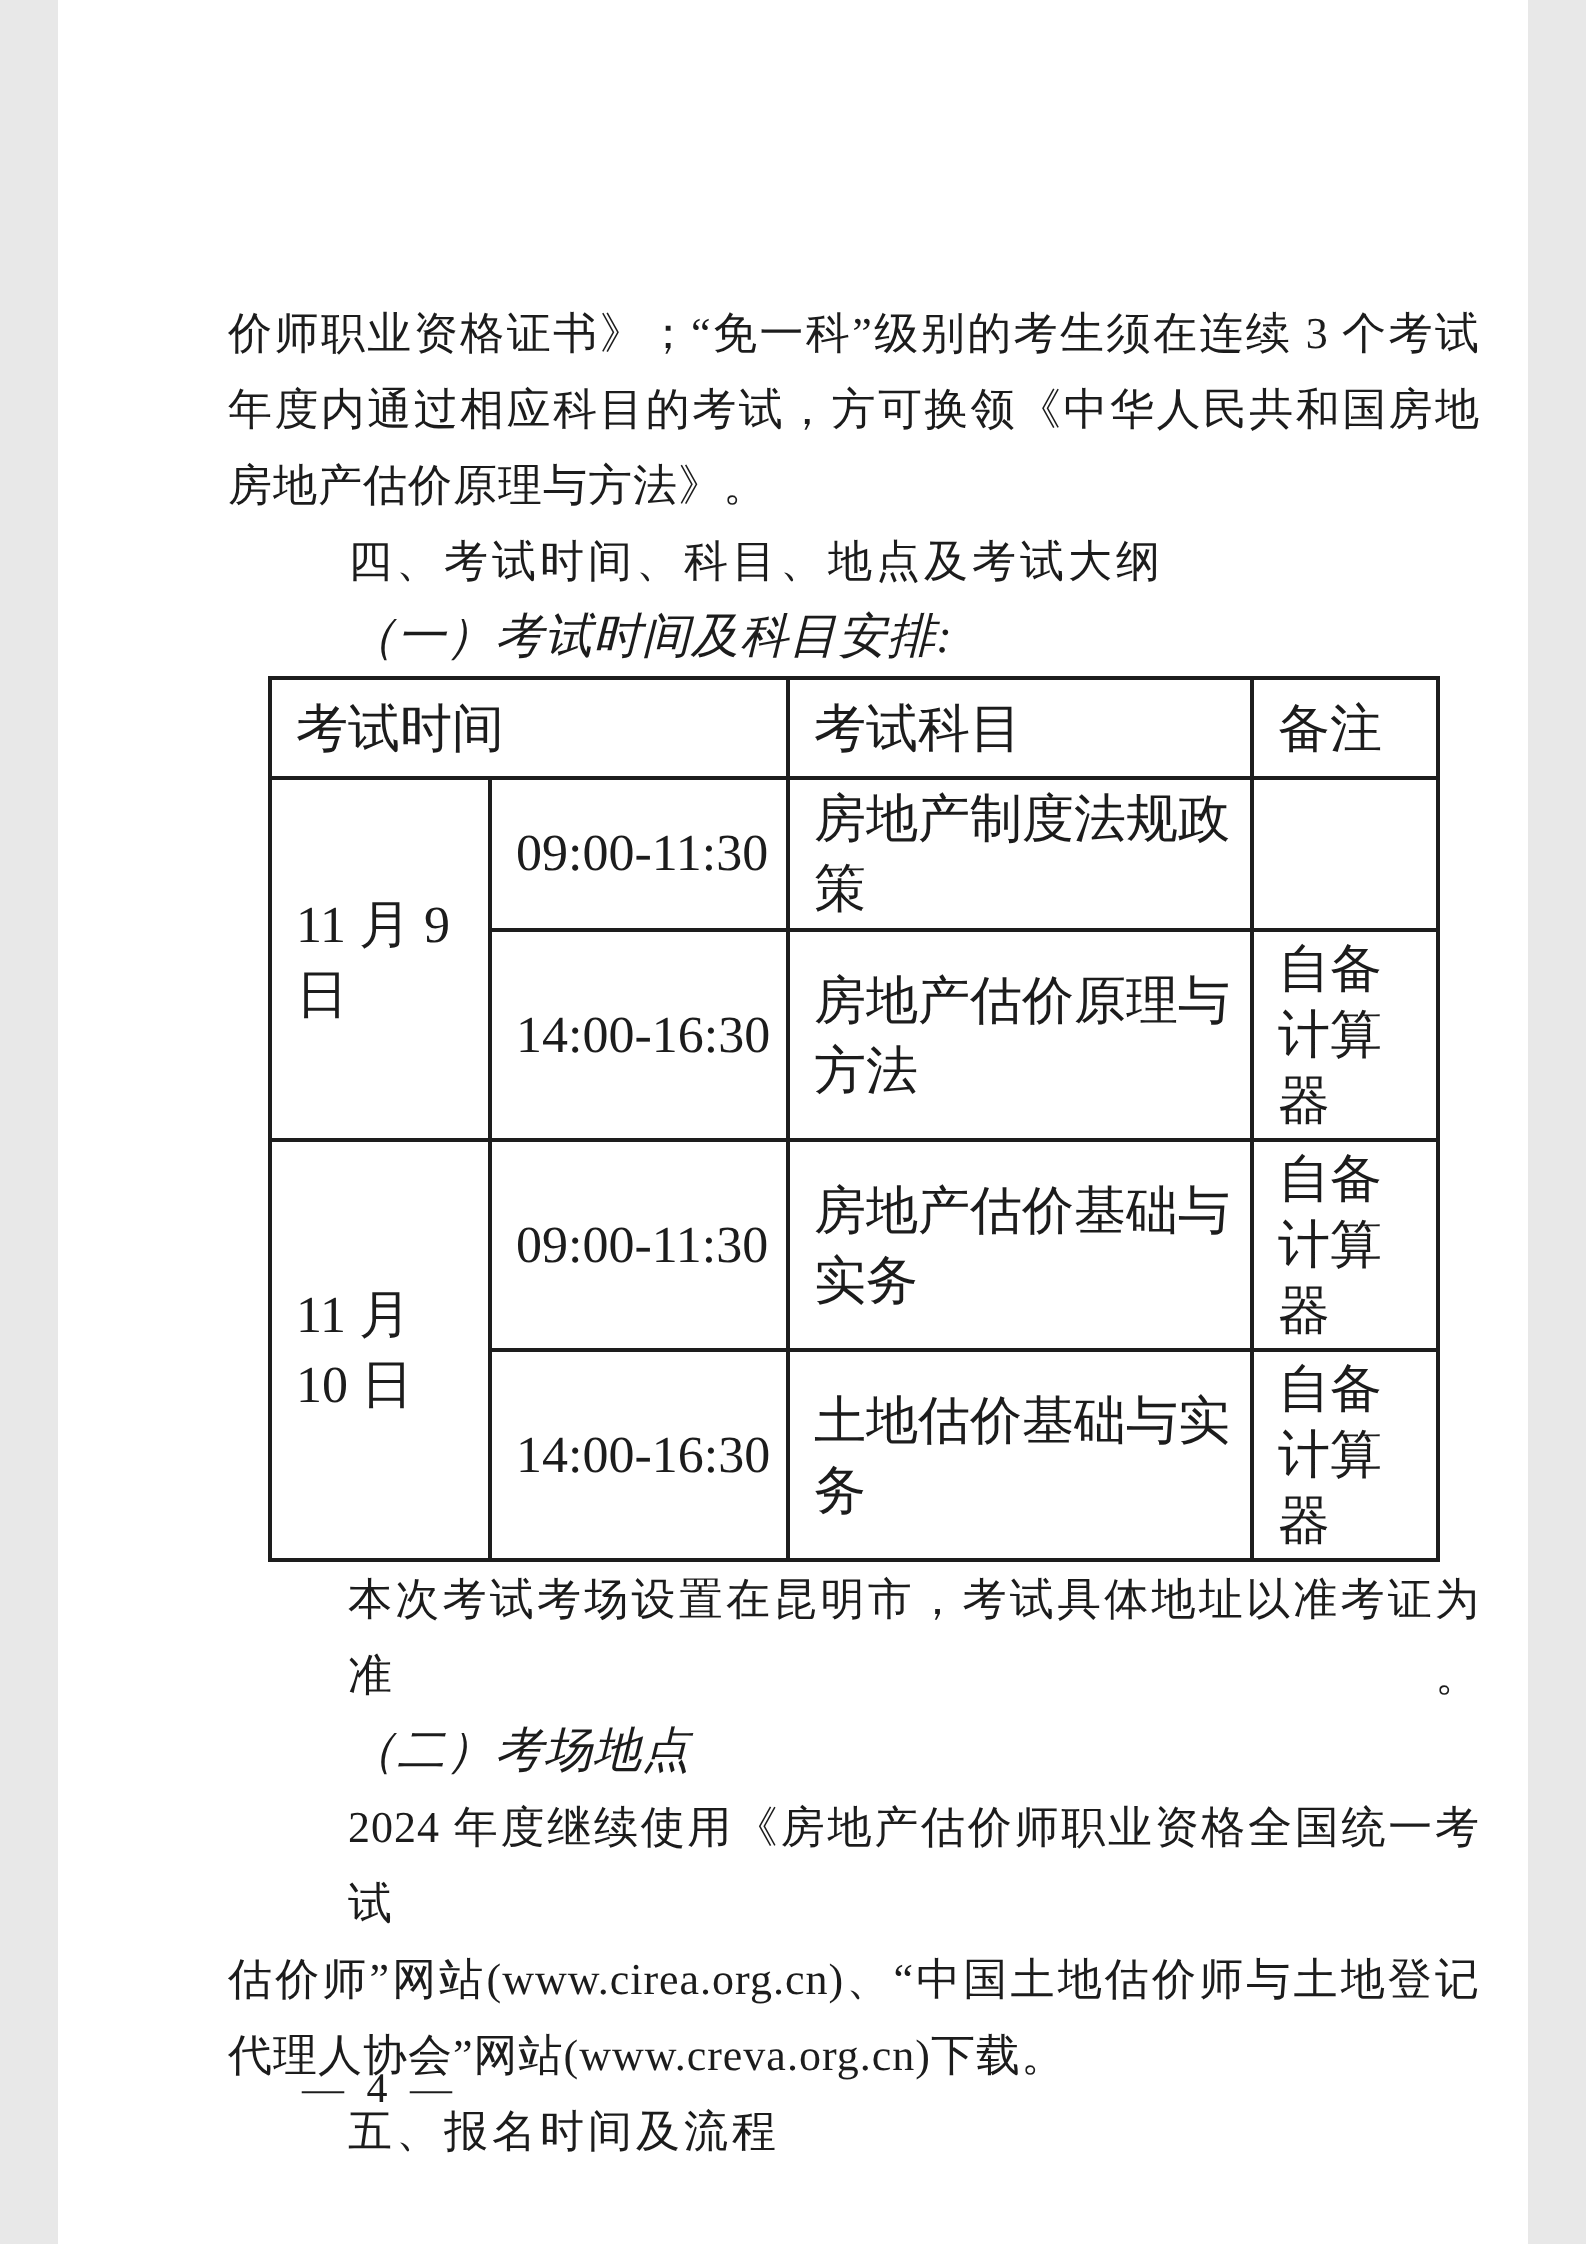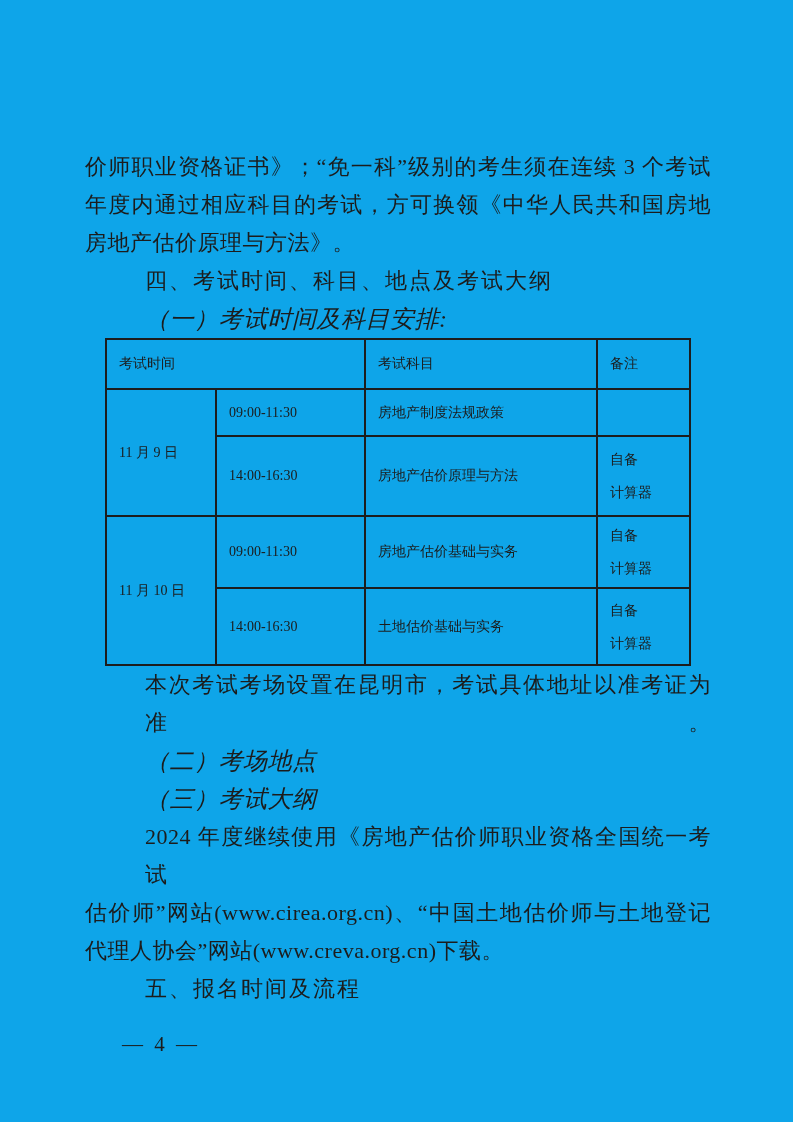--- a/index.html
+++ b/index.html
@@ -2,24 +2,24 @@
 <html><head>
 <meta charset="utf-8">
 <style>
   html, body {
     margin: 0;
     padding: 0;
     background: #e8e8e8;
   }
   .page {
     position: relative;
-    width: 793px;
+    width: 735px;
     height: 1122px;
     margin: 0 auto;
-    background: #0ea5e9;
+    background: #ffffff;
     color: #1c1c1c;
     overflow: hidden;
     font-family: "Liberation Serif", serif;
   }
   .content {
     position: absolute;
     left: 85px;
     top: 148px;
     width: 626px;
   }
@@ -45,21 +45,21 @@
   }
   .kaiti {
     font-style: italic;
     font-size: 24px;
   }
   table.schedule {
     border-collapse: collapse;
     margin-left: 20px;
     width: 584px;
     table-layout: fixed;
-    font-size: 14px;
+    font-size: 26px;
   }
   table.schedule td {
     border: 2px solid #1d1d1d;
     padding: 2px 6px 2px 12px;
     vertical-align: middle;
     text-align: left;
     overflow: hidden;
   }
   tr.rh  { height: 50px; }
   tr.r1  { height: 47px; }
@@ -131,21 +131,20 @@
         <td class="time-cell">14:00-16:30</td>
         <td>土地估价基础与实务</td>
         <td class="note-cell">自备
 计算器</td>
       </tr>
     </tbody>
       </table>
 
     <div class="line j indent">本次考试考场设置在昆明市，考试具体地址以准考证为准。</div>
     <div class="line kaiti indent">（二）考场地点</div>
-    <div class="line kaiti indent">（三）考试大纲</div>
 
     <div class="line j indent">2024 年度继续使用《房地产估价师职业资格全国统一考试</div>
     <div class="line j">估价师”网站(www.cirea.org.cn)、“中国土地估价师与土地登记</div>
     <div class="line">代理人协会”网站(www.creva.org.cn)下载。</div>
 
     <div class="heading indent">五、报名时间及流程</div>
 
   </div>
 
   <div class="footer">— 4 —</div>

